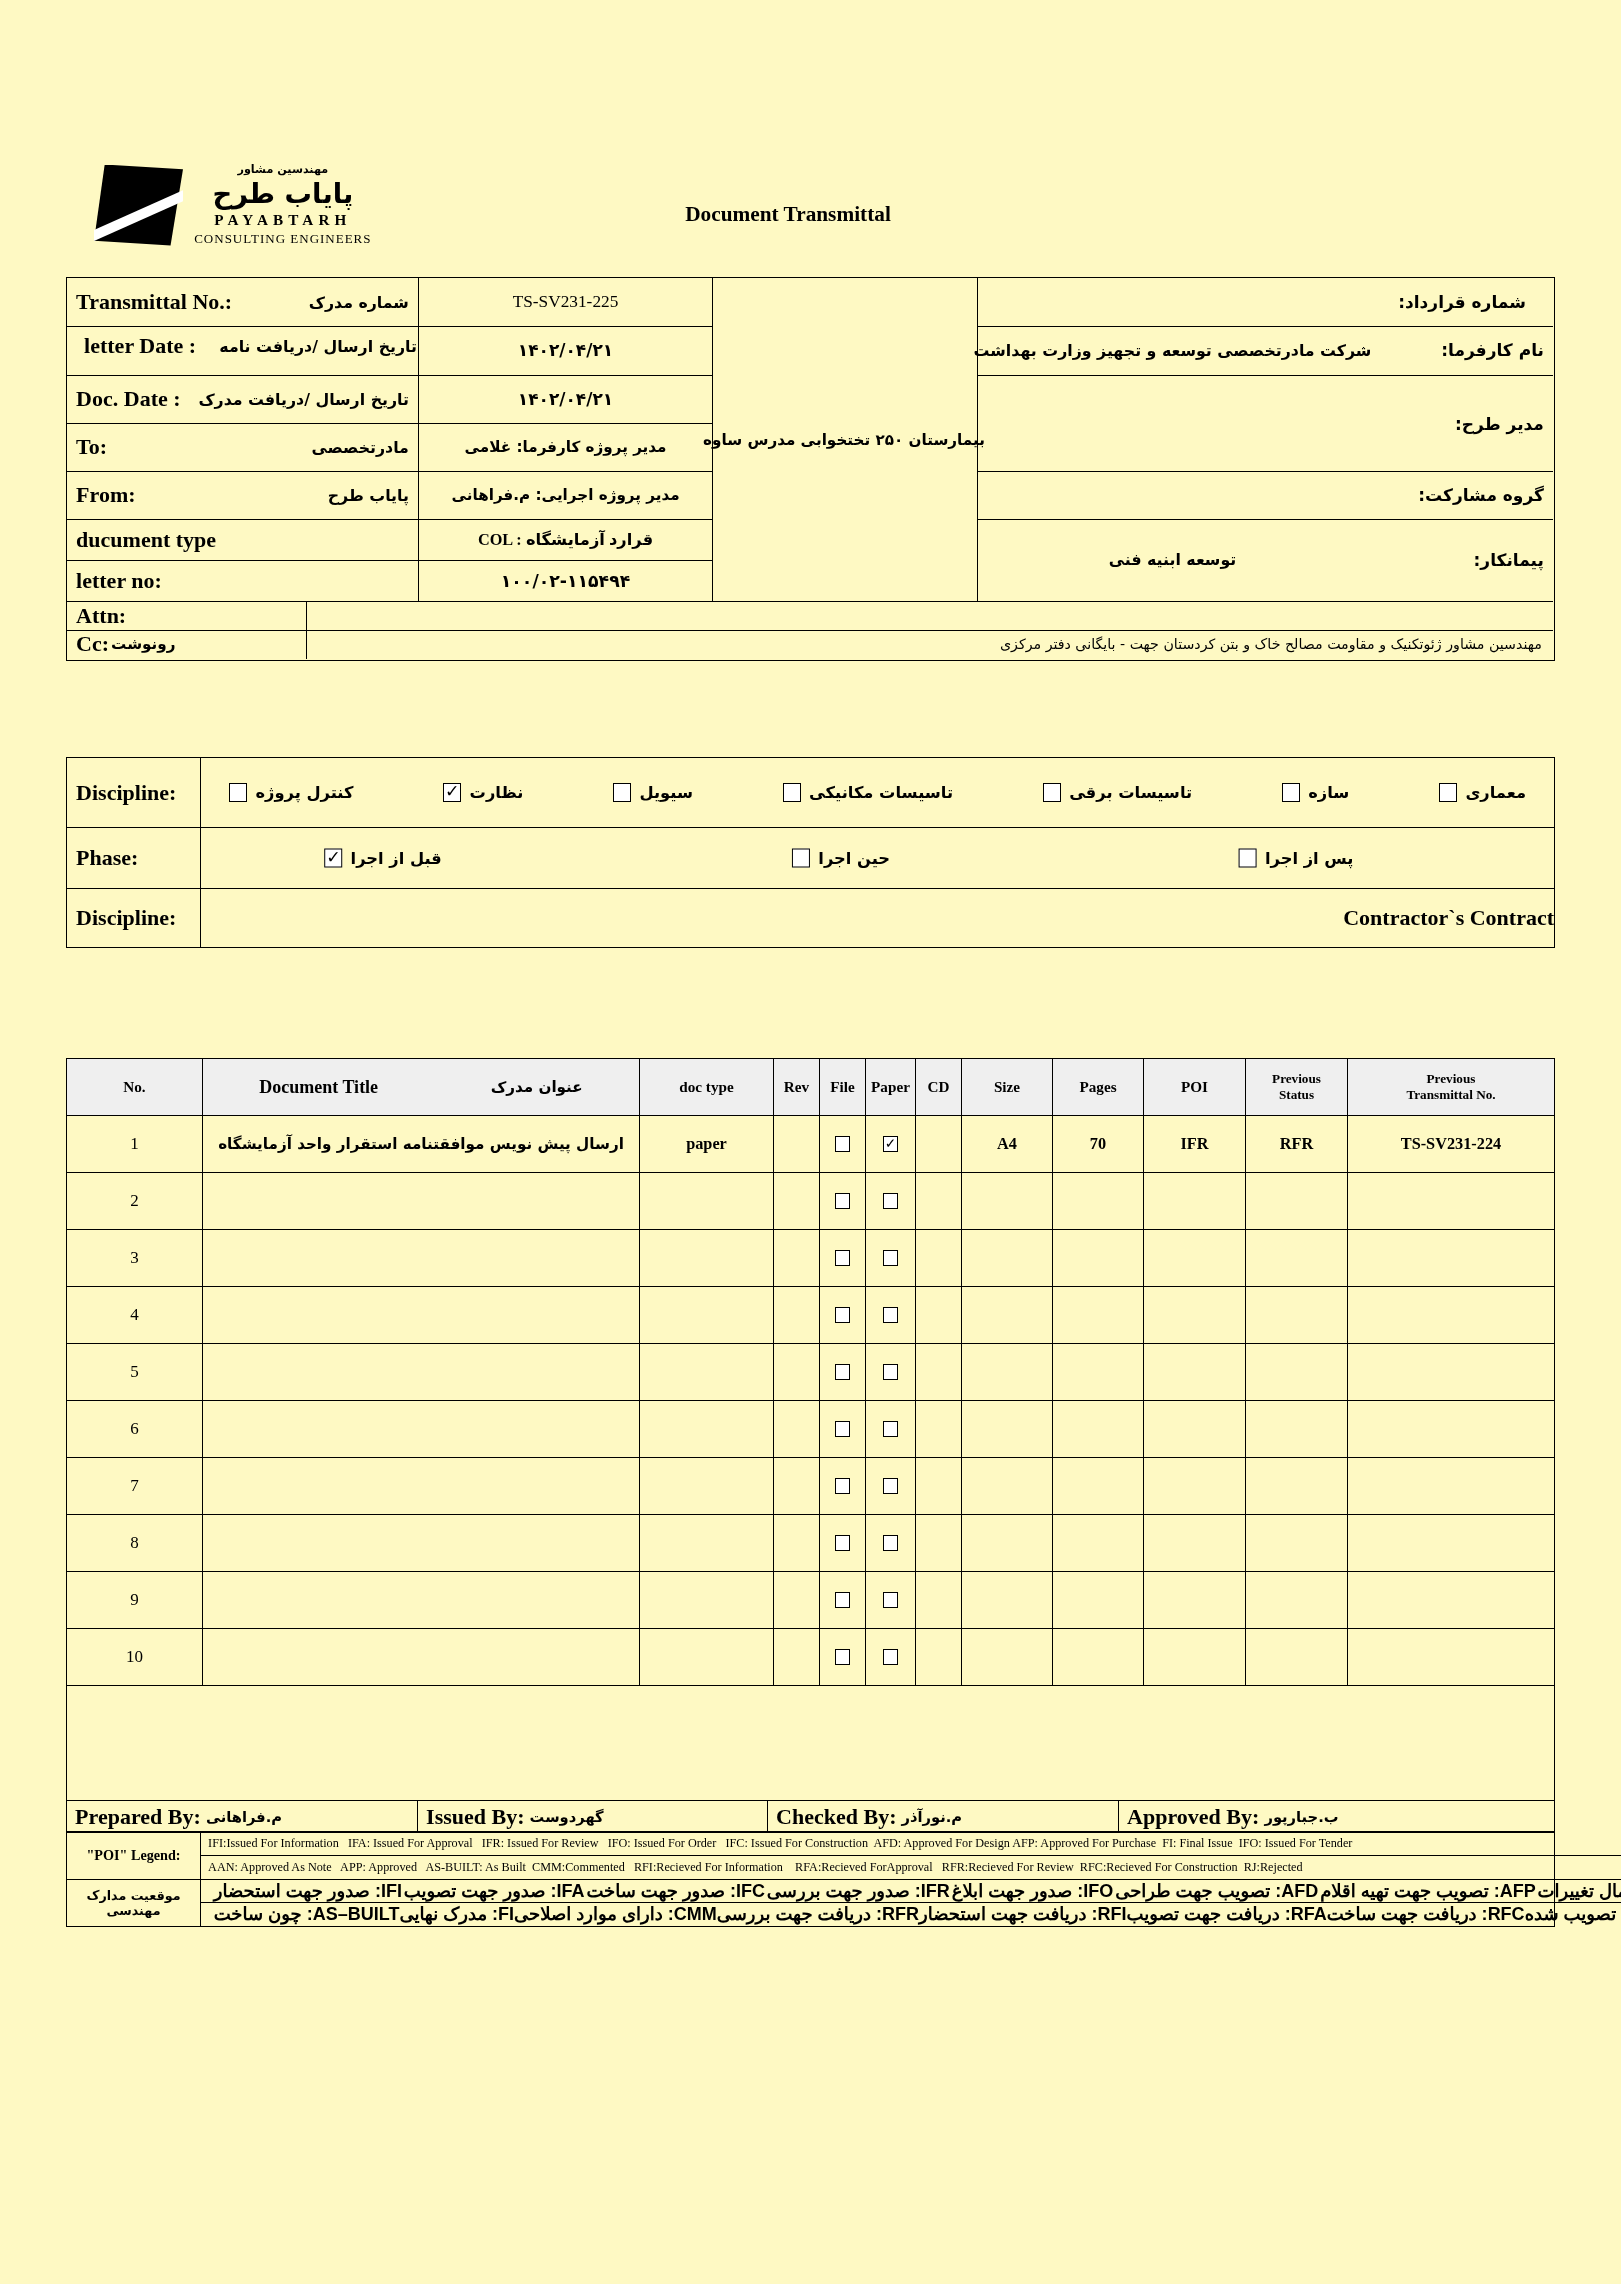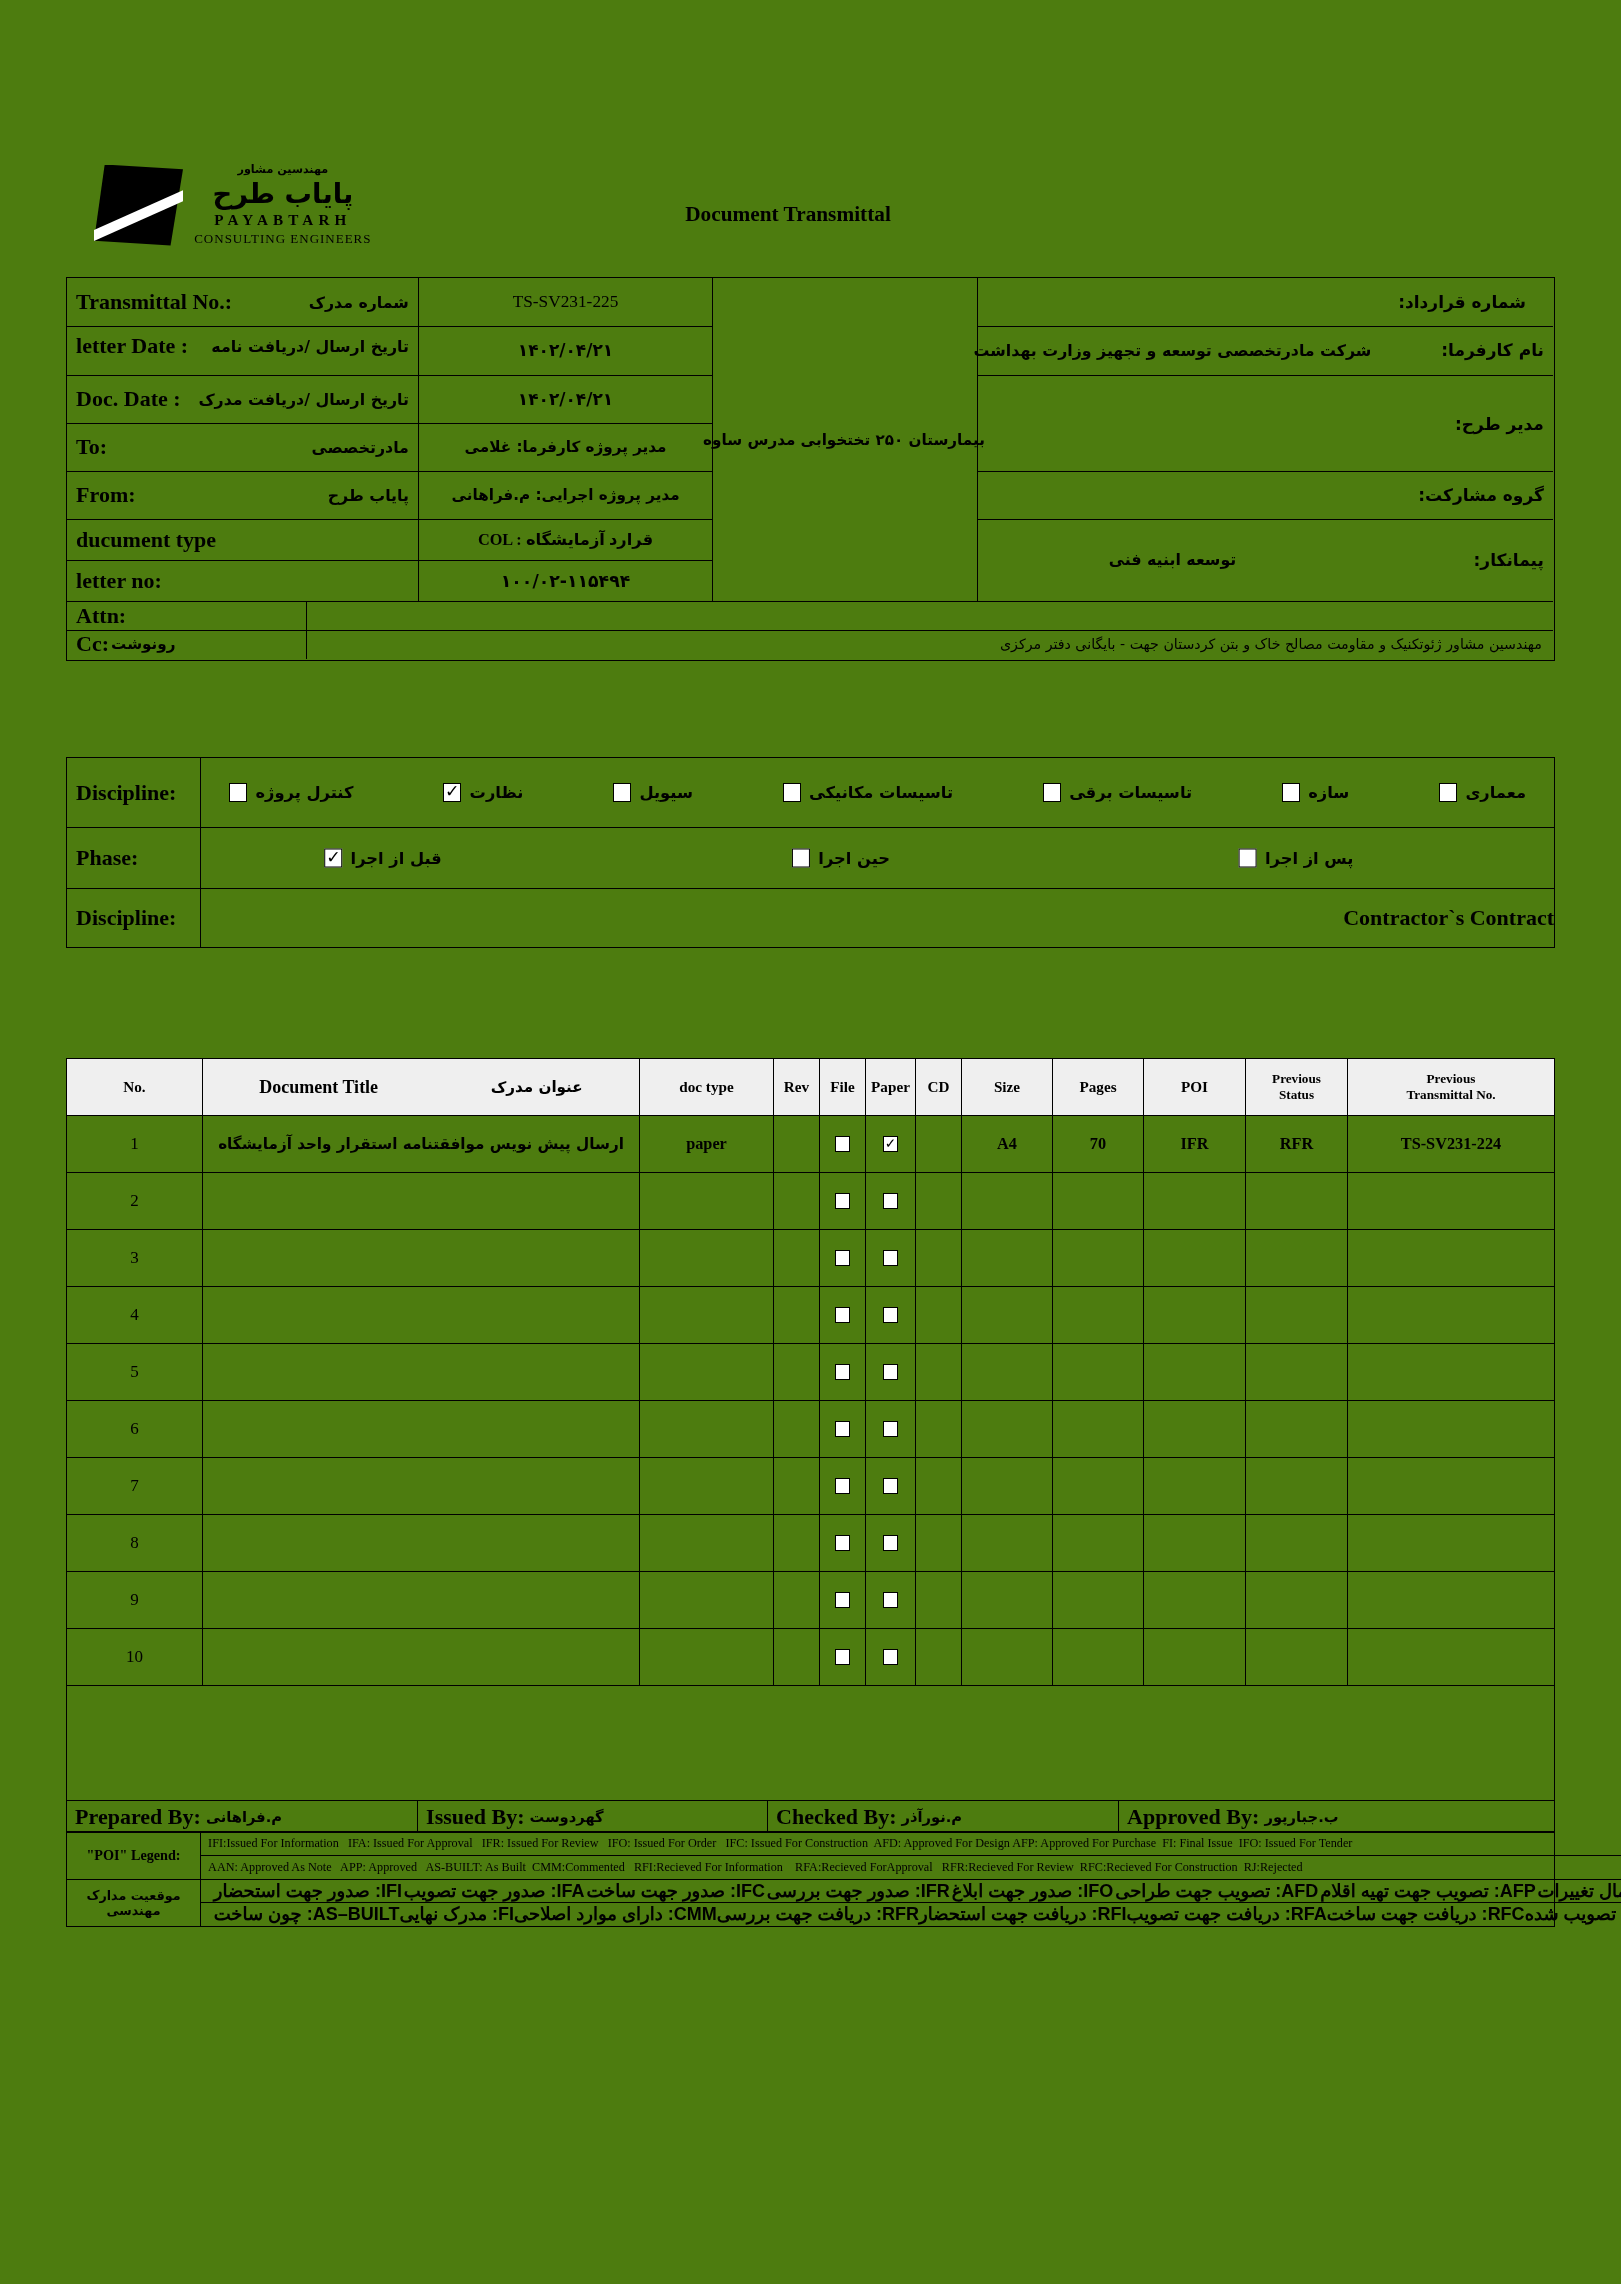--- a/index.html
+++ b/index.html
@@ -1,20 +1,20 @@
 <!DOCTYPE html>
 <html lang="en" style="font-size:8.1px"><head>
 <meta charset="utf-8">
 <title>Document Transmittal</title>
 <style>
   *{margin:0;padding:0;box-sizing:border-box}
   html,body{background:#fff}
   body{width:1622px;height:2284px;color:#000;
        font-family:"Liberation Serif","DejaVu Sans",serif;}
-  .sheet{position:relative;width:1622px;height:2284px;background:#4d7c0f;overflow:hidden}
+  .sheet{position:relative;width:1622px;height:2284px;background:#fef9c3;overflow:hidden}
   .abs{position:absolute}
   .flex{display:flex;align-items:center}
   .jc{justify-content:center}
   .jsb{justify-content:space-between}
   .je{justify-content:flex-end}
   .b{font-weight:bold}
   .nw{white-space:nowrap}
   .fa{font-family:"DejaVu Sans",sans-serif}
   .serif{font-family:"Liberation Serif","DejaVu Sans",serif}.fs22{font-size:11.2px}.fs25{font-size:12.7px}
   .fs26{font-size:13.2px}.fs28{font-size:14.2px}.fs29{font-size:14.7px}.fs30{font-size:15.2px}
@@ -103,21 +103,21 @@
     <div class="hl" style="top:241px;left:0;width:645px"></div>
     <div class="hl" style="top:241px;left:910px;width:576px"></div>
     <div class="hl" style="top:282px;left:0;width:645px"></div>
     <div class="hl" style="top:323px;left:0;width:1486px"></div>
     <div class="hl" style="top:352px;left:0;width:1486px"></div>
 
     <div class="abs flex jsb pad" style="left:0;top:0;width:351px;height:48px">
       <span class="en-label">Transmittal No.:</span>
       <span class="fa-label" dir="rtl">شماره مدرک</span>
     </div>
-    <div class="abs flex jsb pad" style="left:0;top:48px;width:351px;height:40px">
+    <div class="abs flex jsb pad" style="left:8px;top:48px;width:351px;height:40px">
       <span class="en-label">letter Date :</span>
       <span class="fa-label" dir="rtl">تاریخ ارسال /دریافت نامه</span>
     </div>
     <div class="abs flex jsb pad" style="left:0;top:97px;width:351px;height:48px">
       <span class="en-label">Doc. Date :</span>
       <span class="fa-label" dir="rtl">تاریخ ارسال /دریافت مدرک</span>
     </div>
     <div class="abs flex jsb pad" style="left:0;top:145px;width:351px;height:48px">
       <span class="en-label">To:</span>
       <span class="fa-label" dir="rtl">مادرتخصصی</span>

